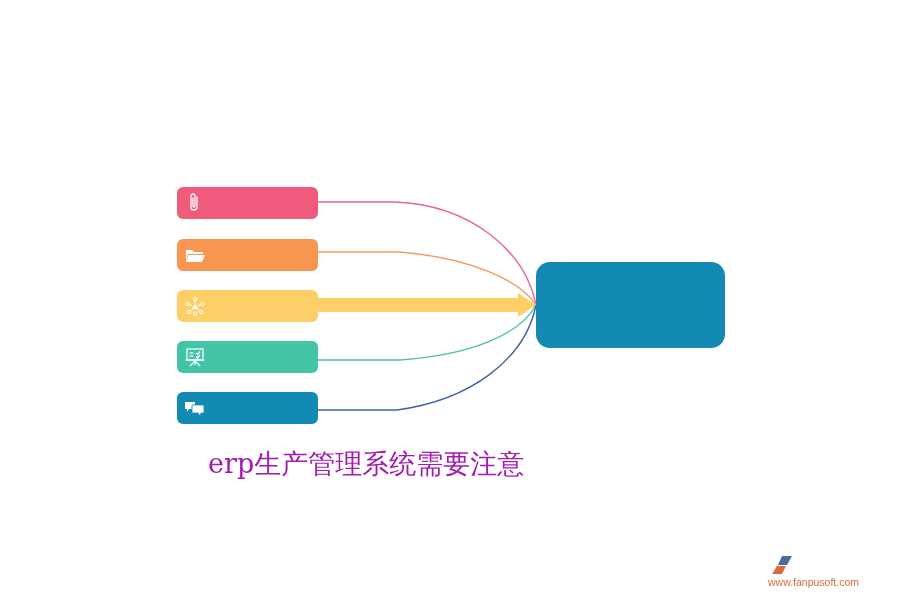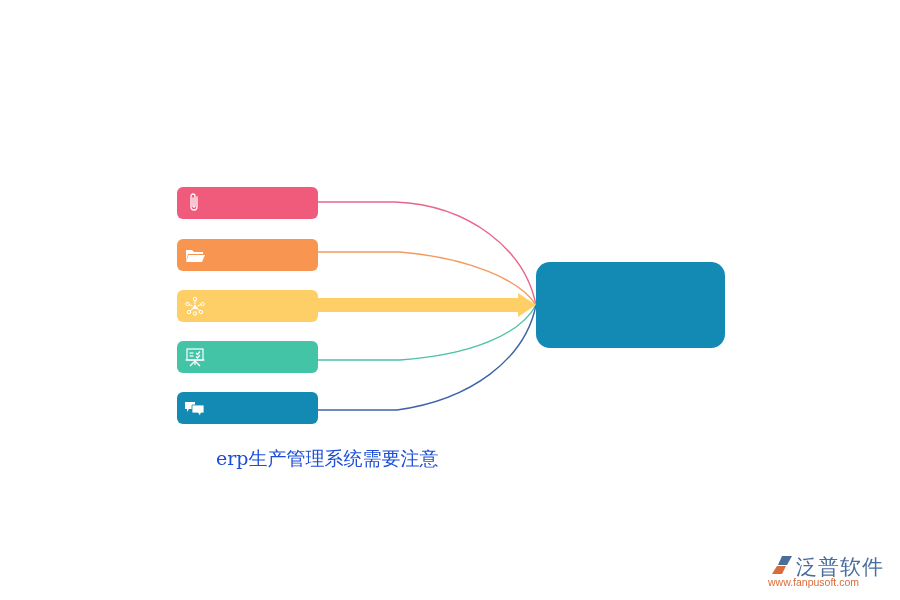--- a/index.html
+++ b/index.html
@@ -1,21 +1,21 @@
 <!DOCTYPE html>
 <html><head>
   <meta charset="utf-8">
   <style>
     html, body { margin: 0; padding: 0; }
     body { width: 900px; height: 600px; background: #ffffff; position: relative; overflow: hidden; font-family: "DejaVu Sans", sans-serif; }
     .bar { position: absolute; left: 177px; width: 141px; height: 32px; border-radius: 6px; }
     .bar .icon { position: absolute; left: 7px; top: 6px; width: 22px; height: 20px; }
     .target { position: absolute; left: 536px; top: 262px; width: 189px; height: 86px; border-radius: 14px; }
     svg.links { position: absolute; left: 0; top: 0; }
-    .caption { position: absolute; left: 216px; top: 446px; font-family: "DejaVu Serif", "Liberation Serif", serif; font-size: 19px; color: #1d4ed8; letter-spacing: 0px; white-space: nowrap; }
+    .caption { position: absolute; left: 208px; top: 446px; font-family: "DejaVu Serif", "Liberation Serif", serif; font-size: 27px; color: #a21caf; letter-spacing: 0px; white-space: nowrap; }
     .logo { position: absolute; left: 768px; top: 553px; width: 125px; height: 40px; }
     .logo .brand { position: absolute; left: 28px; top: 0; font-size: 21px; color: #4a6e9c; font-family: "DejaVu Sans", sans-serif; letter-spacing: 1px; white-space: nowrap; }
     .logo .url { position: absolute; left: 0; top: 23px; font-size: 10.5px; color: #d96c3b; font-family: Liberation Sans, sans-serif; white-space: nowrap; }
     .logo .mark { position: absolute; left: 2px; top: 2px; width: 24px; height: 20px; }
   </style>
 </head>
 <body>
 
 <svg class="links" width="900" height="600">
   <path d="M318 202 L395 202 C470 205 525 250 536 305" fill="none" stroke="#e9668a" stroke-width="1.4"></path>
@@ -85,15 +85,14 @@
 
 <div class="target" style="background:#128ab4;"></div>
 
 <div class="caption">erp生产管理系统需要注意</div>
 
 <div class="logo">
   <svg class="mark" viewBox="0 0 24 20">
     <path d="M12 1 L22 1 L17 10 L8 10 Z" fill="#4a6e9c"></path>
     <path d="M7 11 L16 11 L12 19 L2 19 Z" fill="#d96c3b"></path>
   </svg>
-  <span class="brand">泛普软件</span>
   <span class="url">www.fanpusoft.com</span>
 </div>
 
 </body></html>

